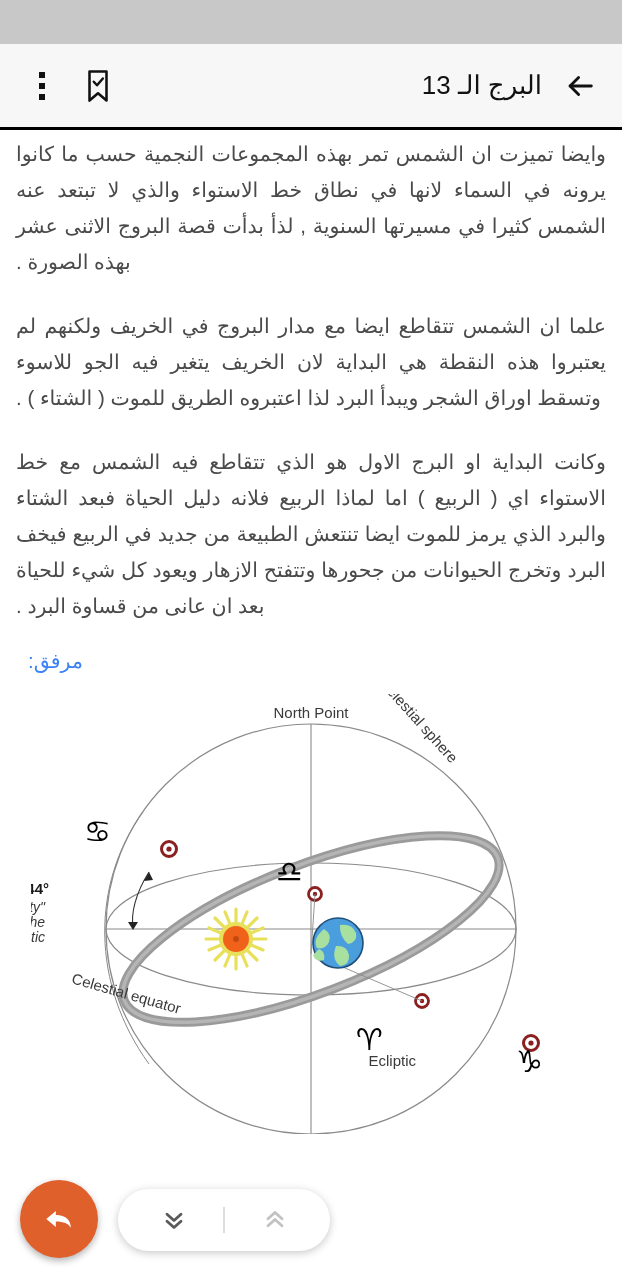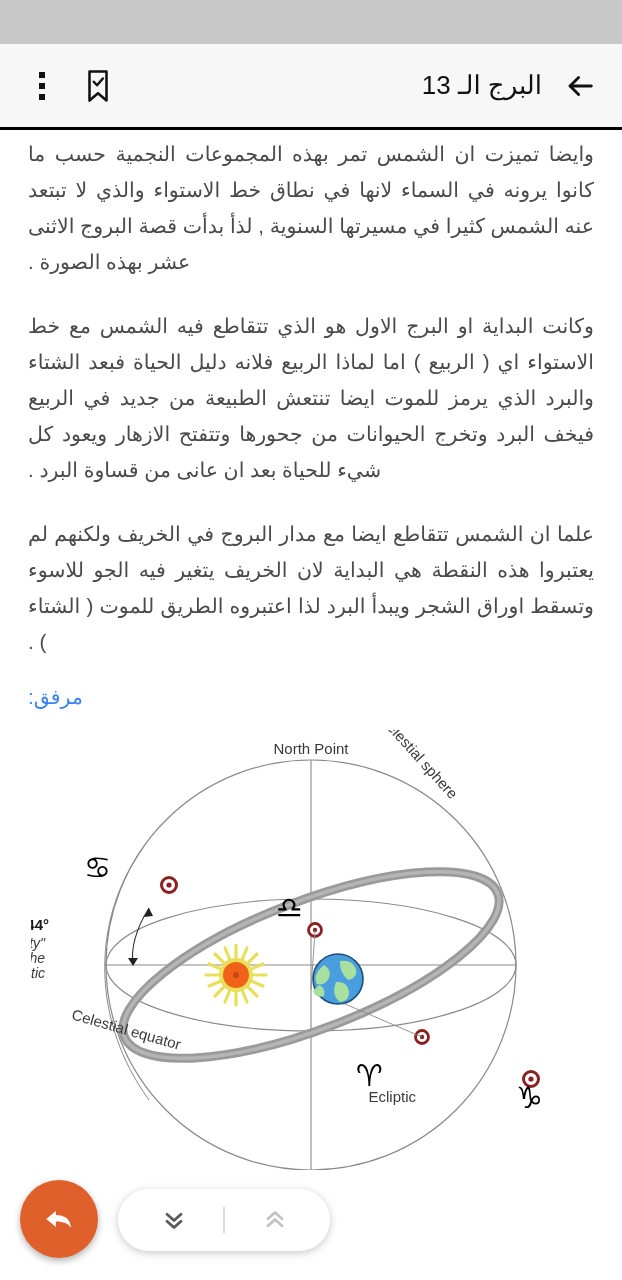--- a/index.html
+++ b/index.html
@@ -53,21 +53,21 @@
     background:#fff;
     overflow:hidden;
     direction:rtl;
   }
   .para{
     font-size:20.5px;
     line-height:36px;
     color:#4a4a4a;
     text-align:justify;
     text-align-last:left;
-    padding:0 28px;
+    padding:0 16px;
     margin-bottom:28px;
     direction:rtl;
   }
   .para.first{ padding-top:6px; }
   .attach{
     font-size:20.5px;
     line-height:30px;
     color:#3b82f6;
     padding:0 28px;
     text-align:left;
@@ -153,22 +153,22 @@
         <i></i>
         <i></i>
     </span>
   </div>
 
 </div>
 
 <div class="content">
 
   <p class="para first">وايضا تميزت ان الشمس تمر بهذه المجموعات النجمية حسب ما كانوا يرونه في السماء لانها في نطاق خط الاستواء والذي لا تبتعد عنه الشمس كثيرا في مسيرتها السنوية , لذأ بدأت قصة البروج الاثنى عشر بهذه الصورة .</p>
+  <p class="para">علما ان الشمس تتقاطع ايضا مع مدار البروج في الخريف ولكنهم لم يعتبروا هذه النقطة هي البداية لان الخريف يتغير فيه الجو للاسوء وتسقط اوراق الشجر ويبدأ البرد لذا اعتبروه الطريق للموت ( الشتاء ) .</p>
   <p class="para">وكانت البداية او البرج الاول هو الذي تتقاطع فيه الشمس مع خط الاستواء اي ( الربيع ) اما لماذا الربيع فلانه دليل الحياة فبعد الشتاء والبرد الذي يرمز للموت ايضا تنتعش الطبيعة من جديد في الربيع فيخف البرد وتخرج الحيوانات من جحورها وتتفتح الازهار ويعود كل شيء للحياة بعد ان عانى من قساوة البرد .</p>
-  <p class="para">علما ان الشمس تتقاطع ايضا مع مدار البروج في الخريف ولكنهم لم يعتبروا هذه النقطة هي البداية لان الخريف يتغير فيه الجو للاسوء وتسقط اوراق الشجر ويبدأ البرد لذا اعتبروه الطريق للموت ( الشتاء ) .</p>
 
   <div class="attach">مرفق:</div>
 
   <div class="figure-wrap">
     <svg class="diagram" width="560" height="440" viewBox="0 0 560 440">
 
       <circle cx="280" cy="235" r="205" fill="none" stroke="#8a8a8a" stroke-width="1.2"></circle>
 
       <line x1="280" y1="30" x2="280" y2="440" stroke="#8a8a8a" stroke-width="1.1"></line>
 

